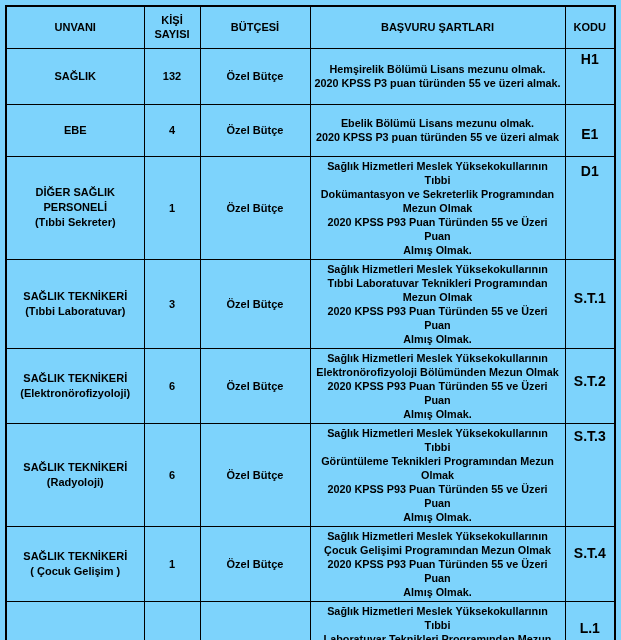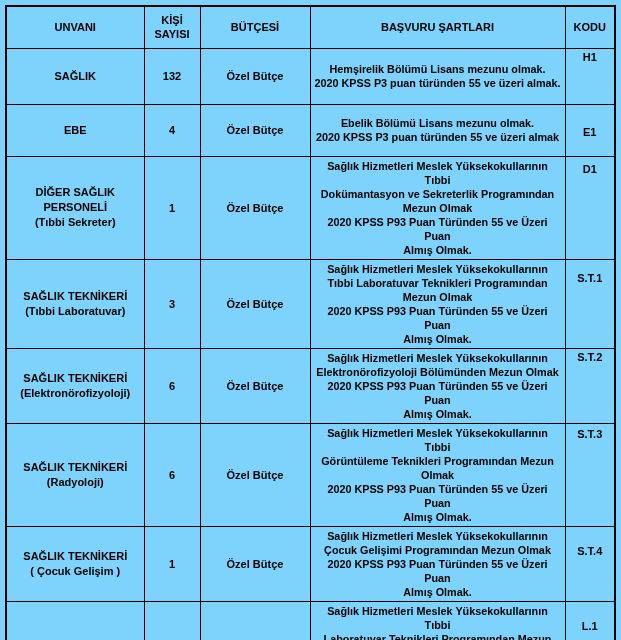--- a/index.html
+++ b/index.html
@@ -56,21 +56,21 @@
     margin-left: 40px;
   }
   td.c-sart {
     font-size: 10.8px;
     line-height: 14px;
     vertical-align: middle;
     white-space: pre-line;
     padding: 2px 6px;
   }
   td.c-kod {
-    font-size: 11px;
+    font-size: 14px;
     vertical-align: top;
     padding-top: 10px;
   }
 </style>
 </head>
 <body>
 
 <div class="page">
   <table class="jobs">
     <colgroup>
@@ -123,32 +123,32 @@
       <tr style="height:69px">
         <td class="c-unvani">SAĞLIK TEKNİKERİ
 (Tıbbi Laboratuvar)</td>
         <td class="c-sayi">3</td>
         <td class="c-butce">Özel Bütçe</td>
         <td class="c-sart">Sağlık  Hizmetleri Meslek Yüksekokullarının
 Tıbbi Laboratuvar Teknikleri  Programından
 Mezun Olmak
 2020 KPSS P93  Puan Türünden 55 ve Üzeri Puan
 Almış Olmak.</td>
-        <td class="c-kod" style="padding-top:12px">S.T.1</td>
+        <td class="c-kod" style="padding-top:30px">S.T.1</td>
       </tr>
       <tr style="height:65px">
         <td class="c-unvani">SAĞLIK TEKNİKERİ
 (Elektronörofizyoloji)</td>
         <td class="c-sayi">6</td>
         <td class="c-butce">Özel Bütçe</td>
         <td class="c-sart">Sağlık Hizmetleri Meslek Yüksekokullarının
 Elektronörofizyoloji  Bölümünden Mezun Olmak
 2020 KPSS P93  Puan Türünden 55 ve Üzeri Puan
 Almış Olmak.</td>
-        <td class="c-kod" style="padding-top:2px">S.T.2</td>
+        <td class="c-kod" style="padding-top:24px">S.T.2</td>
       </tr>
       <tr style="height:68px">
         <td class="c-unvani">SAĞLIK TEKNİKERİ
 (Radyoloji)</td>
         <td class="c-sayi">6</td>
         <td class="c-butce">Özel Bütçe</td>
         <td class="c-sart">Sağlık Hizmetleri Meslek Yüksekokullarının Tıbbi
 Görüntüleme Teknikleri  Programından  Mezun
 Olmak
 2020 KPSS P93  Puan Türünden 55 ve Üzeri Puan

